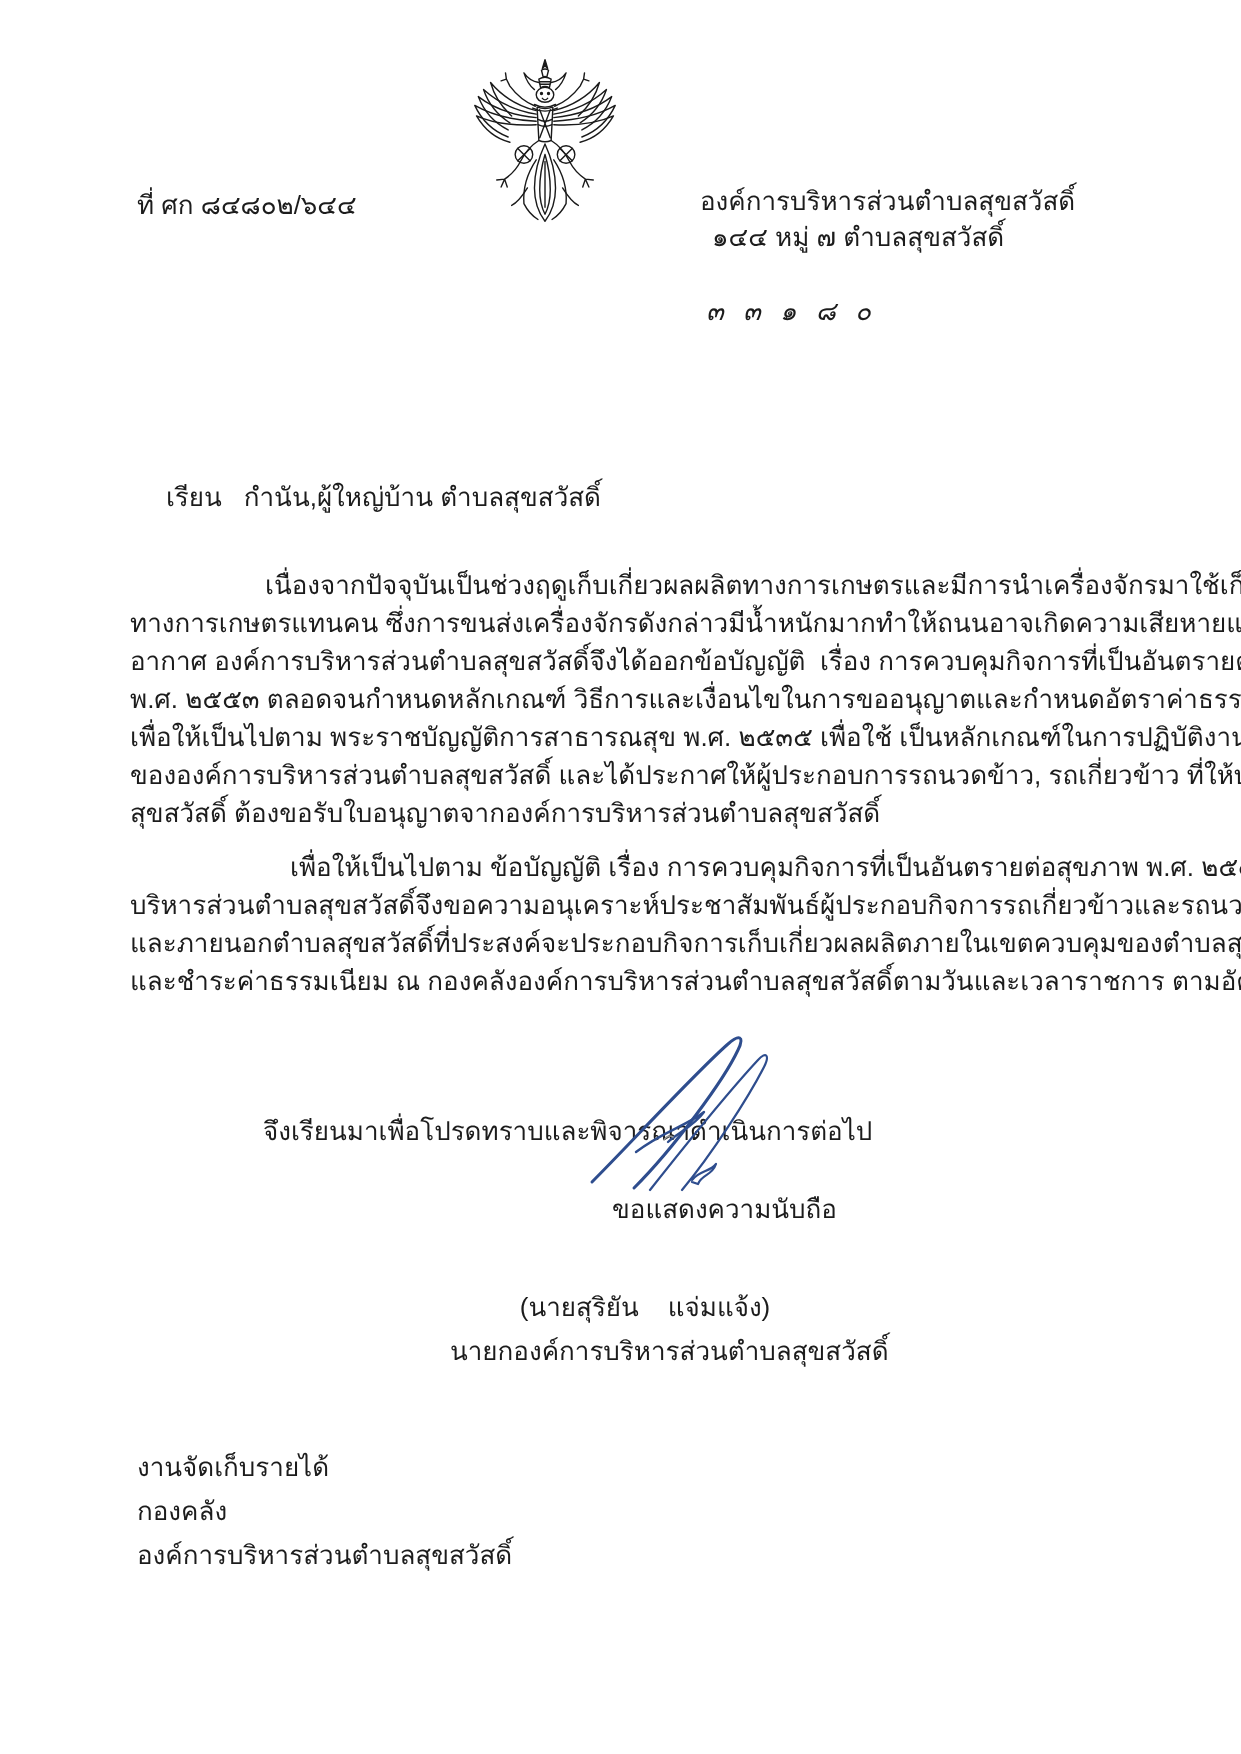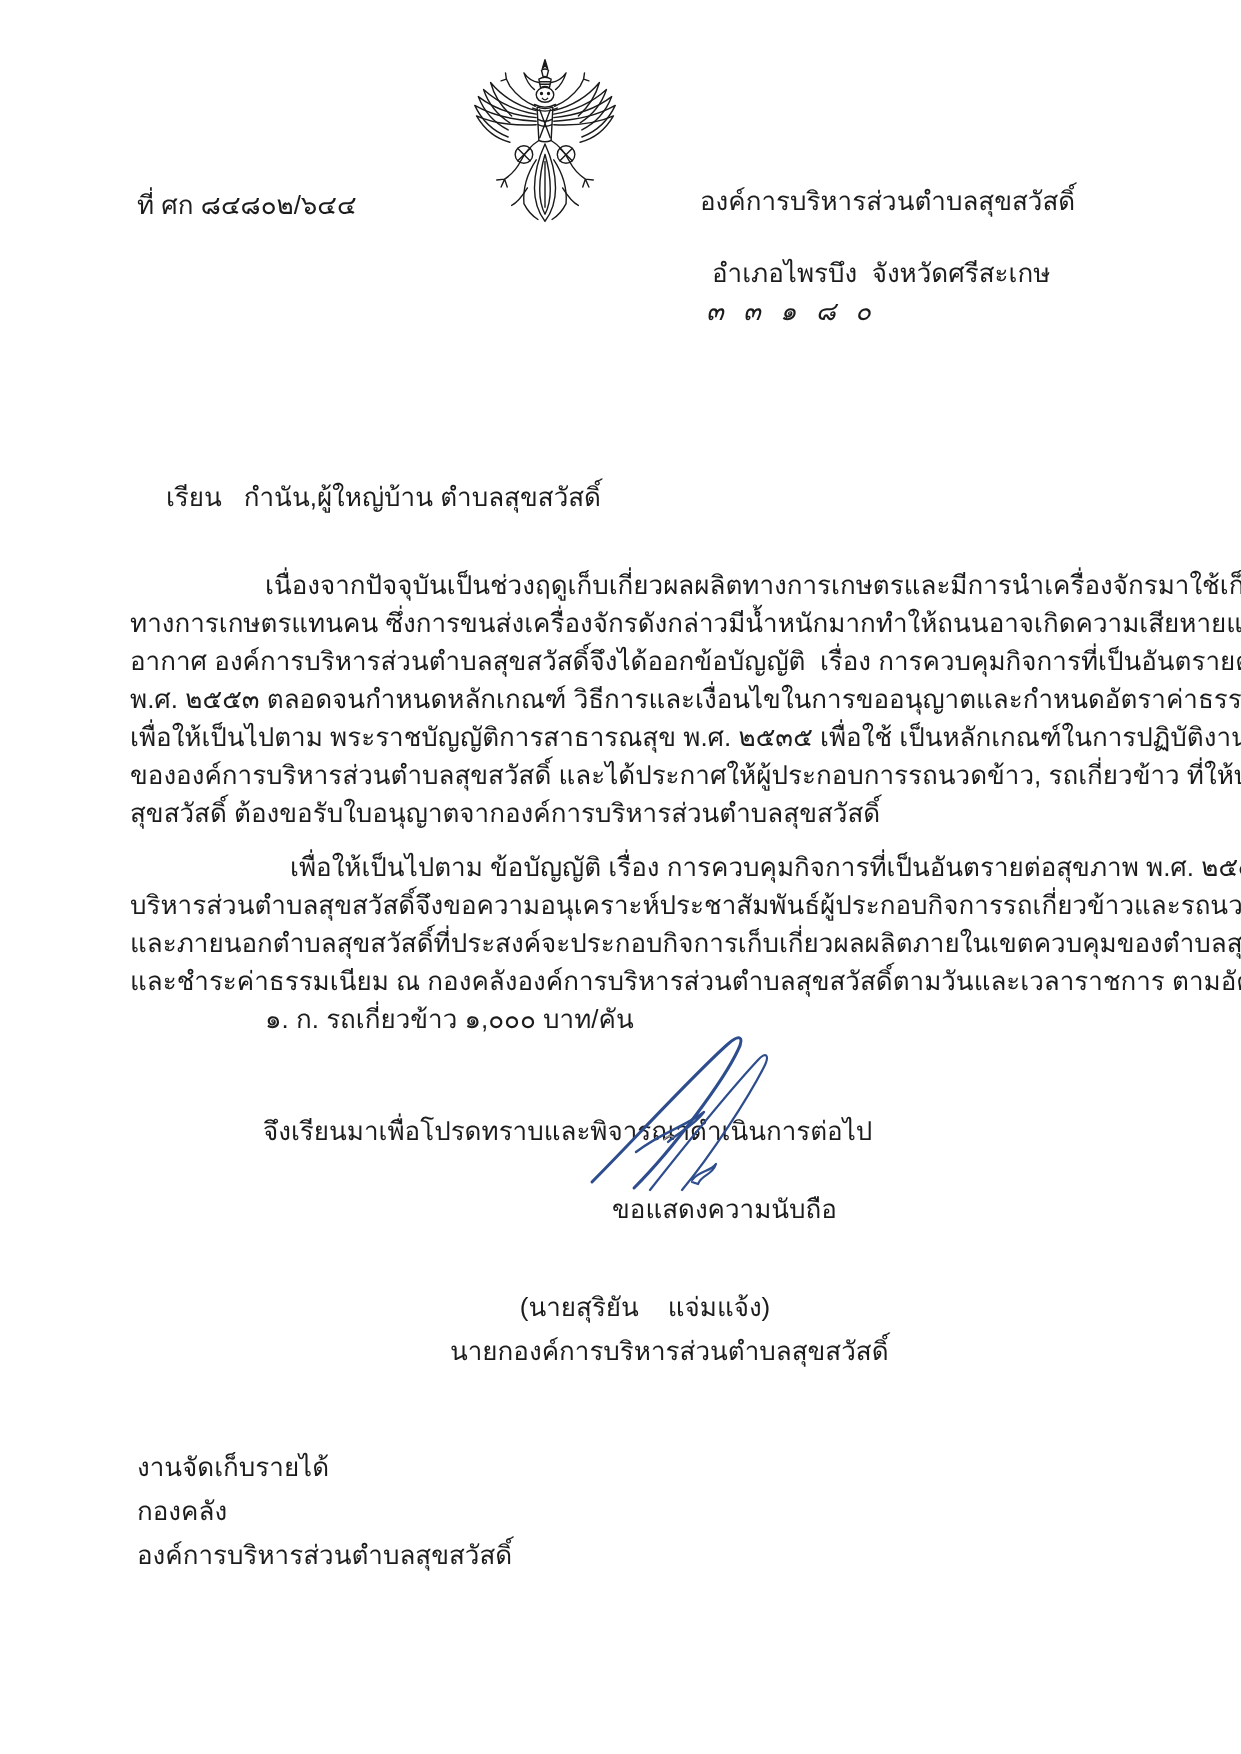--- a/index.html
+++ b/index.html
@@ -79,21 +79,21 @@
       <path d="M90 100 Q78 126 78 150 Q78 172 90 188 Q102 172 102 150 Q102 126 90 100"></path>
       <path d="M90 112 Q84 132 84 152 Q84 168 90 180 Q96 168 96 152 Q96 132 90 112"></path>
       <path d="M90 120 L90 172"></path>
       <path d="M80 118 Q64 142 66 168 Q72 180 82 186"></path>
       <path d="M100 118 Q116 142 114 168 Q108 180 98 186"></path>
       <path d="M70 150 Q60 166 52 170 M110 150 Q120 166 128 170"></path>
     </g>
   </svg>
 
   <div class="t" style="left:700px;top:182px">องค์การบริหารส่วนตำบลสุขสวัสดิ์</div>
-  <div class="t" style="left:712px;top:254px">อำเภอไพรบึง  จังหวัดศรีสะเกษ</div>
+  <div class="t" style="left:712px;top:218px">๑๔๔ หมู่ ๗ ตำบลสุขสวัสดิ์</div>
   <div class="t postcode" style="left:706px;top:292px">๓ ๓ ๑ ๘ ๐</div>
 
 
 
   <div class="t" style="left:137px;top:440px">
     <span>เรียน</span><span style="display:inline-block;width:22px"></span><span>กำนัน,ผู้ใหญ่บ้าน ตำบลสุขสวัสดิ์</span>
   </div>
 
   <div class="t" style="left:265px;top:566px">เนื่องจากปัจจุบันเป็นช่วงฤดูเก็บเกี่ยวผลผลิตทางการเกษตรและมีการนำเครื่องจักรมาใช้เก็บ เกี่ยวผลผลิต</div>
   <div class="t" style="left:130px;top:604px">ทางการเกษตรแทนคน ซึ่งการขนส่งเครื่องจักรดังกล่าวมีน้ำหนักมากทำให้ถนนอาจเกิดความเสียหายและปล่อยมลพิษทาง</div>
@@ -101,21 +101,20 @@
   <div class="t" style="left:130px;top:680px">พ.ศ. ๒๕๕๓ ตลอดจนกำหนดหลักเกณฑ์ วิธีการและเงื่อนไขในการขออนุญาตและกำหนดอัตราค่าธรรมเนียม</div>
   <div class="t" style="left:130px;top:718px">เพื่อให้เป็นไปตาม พระราชบัญญัติการสาธารณสุข พ.ศ. ๒๕๓๕ เพื่อใช้ เป็นหลักเกณฑ์ในการปฏิบัติงาน</div>
   <div class="t" style="left:130px;top:756px">ขององค์การบริหารส่วนตำบลสุขสวัสดิ์ และได้ประกาศให้ผู้ประกอบการรถนวดข้าว, รถเกี่ยวข้าว ที่ให้บริการในพื้นที่ตำบล</div>
   <div class="t" style="left:130px;top:794px">สุขสวัสดิ์ ต้องขอรับใบอนุญาตจากองค์การบริหารส่วนตำบลสุขสวัสดิ์</div>
 
   <div class="t" style="left:290px;top:848px">เพื่อให้เป็นไปตาม ข้อบัญญัติ เรื่อง การควบคุมกิจการที่เป็นอันตรายต่อสุขภาพ พ.ศ. ๒๕๕๗ องค์การ</div>
   <div class="t" style="left:130px;top:886px">บริหารส่วนตำบลสุขสวัสดิ์จึงขอความอนุเคราะห์ประชาสัมพันธ์ผู้ประกอบกิจการรถเกี่ยวข้าวและรถนวดข้าวทั้งภายในตำบล</div>
   <div class="t" style="left:130px;top:924px">และภายนอกตำบลสุขสวัสดิ์ที่ประสงค์จะประกอบกิจการเก็บเกี่ยวผลผลิตภายในเขตควบคุมของตำบลสุขสวัสดิ์ขอใบอนุญาต</div>
   <div class="t" style="left:130px;top:962px">และชำระค่าธรรมเนียม ณ กองคลังองค์การบริหารส่วนตำบลสุขสวัสดิ์ตามวันและเวลาราชการ ตามอัตราดังนี้</div>
 
-  <div class="t" style="left:265px;top:1000px">๑. ก. รถเกี่ยวข้าว ๑,๐๐๐ บาท/คัน</div>
 
   <div class="t" style="left:263px;top:1112px">จึงเรียนมาเพื่อโปรดทราบและพิจารณาดำเนินการต่อไป</div>
 
   <div class="t" style="left:612px;top:1190px">ขอแสดงความนับถือ</div>
 
   <svg class="signature" viewBox="0 0 218 172">
     <g stroke="#2e4d8e" fill="none" stroke-width="3" stroke-linecap="round" stroke-linejoin="round">
       <path d="M14 152 C 52 114 118 42 150 14 C 161 4 167 6 160 20 C 146 50 96 118 56 158"></path>
       <path d="M72 160 C 102 122 154 58 180 30 C 188 21 192 25 186 37 C 170 68 134 124 104 160" stroke-width="2.2"></path>
       <path d="M58 122 C 84 102 108 96 126 82 C 116 96 98 104 90 112" stroke-width="2.4"></path>

